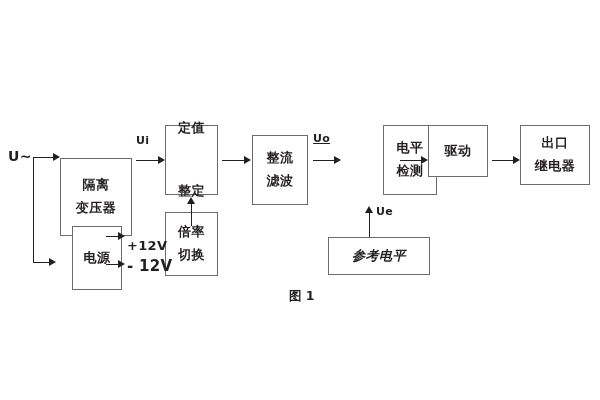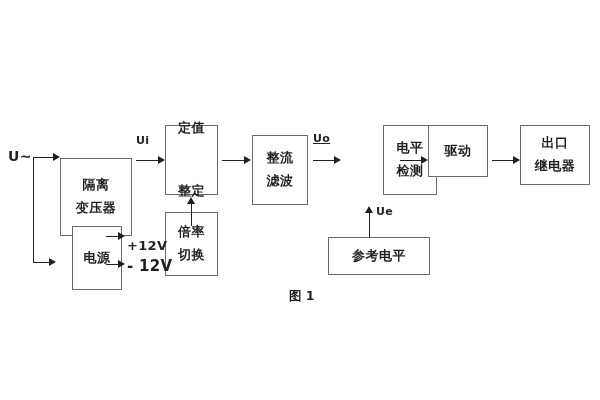--- a/index.html
+++ b/index.html
@@ -118,21 +118,21 @@
 
   <div class="box" style="left:56px; top:226px; width:50px; height:64px;margin-left:16px;">
     <span class="ln">电源</span>
   </div>
 
   <div class="box" style="left:165px; top:212px; width:53px; height:64px;">
     <span class="ln">倍率</span>
     <span class="ln">切换</span>
   </div>
 
-  <div class="box" style="left:328px; top:237px; width:102px; height:38px;">
+  <div class="box" style="left:328px; top:237px; width:102px; height:38px;font-style:italic;">
     <span class="ln">参考电平</span>
   </div>
 
   <div class="hline" style="left:136px; top:160px; width:22px;"></div>
   <div class="arrow-r" style="left:158px; top:155.5px;"></div>
   <div class="label" style="left:136px; top:134px;">Ui</div>
 
   <div class="hline" style="left:222px; top:160px; width:22px;"></div>
   <div class="arrow-r" style="left:244px; top:155.5px;"></div>
 

